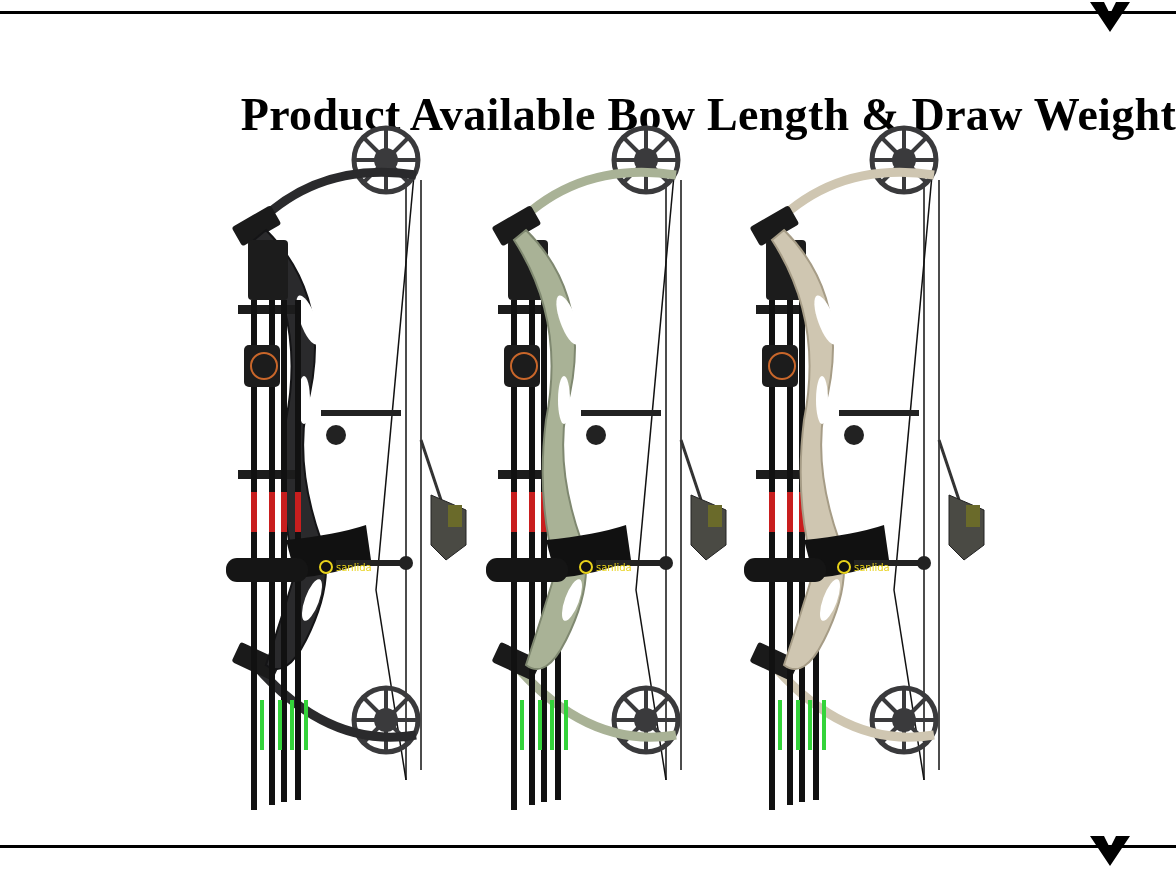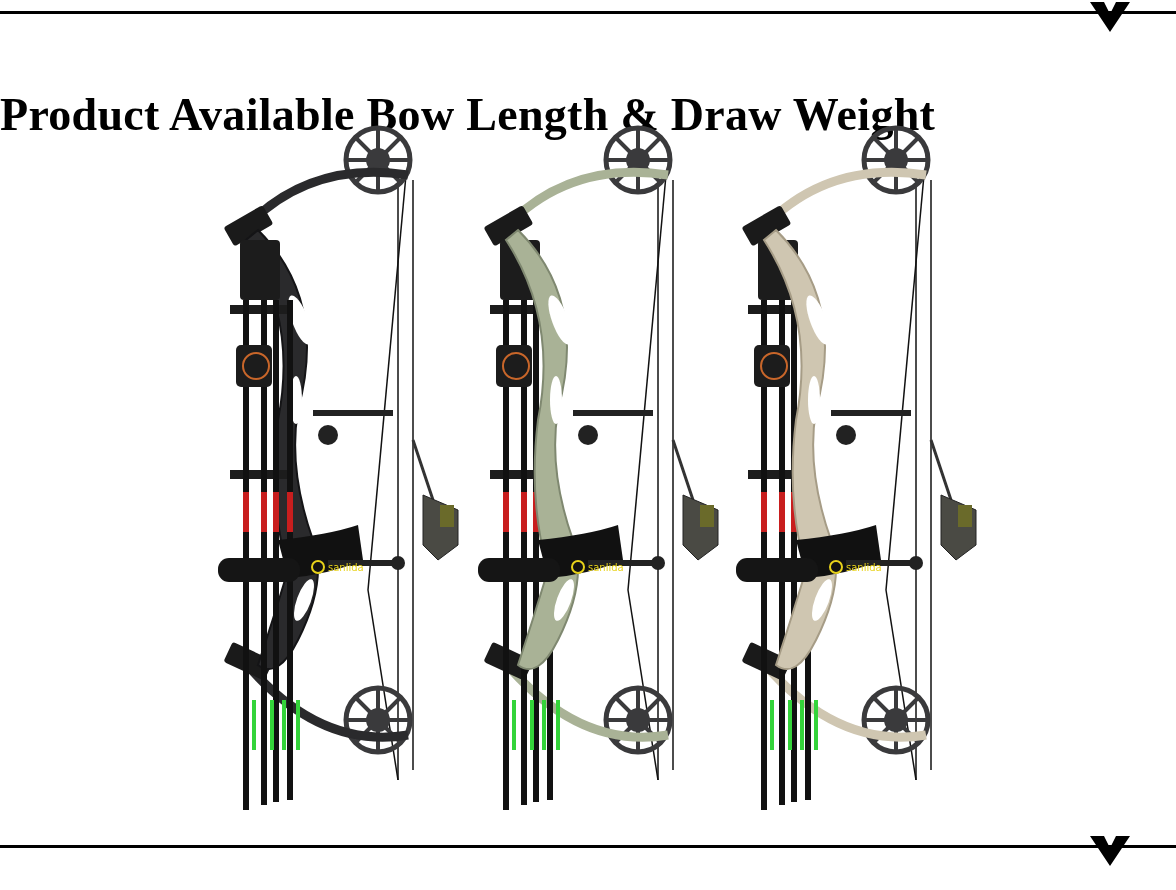--- a/index.html
+++ b/index.html
@@ -4,25 +4,25 @@
 <style>
   html, body { margin: 0; padding: 0; background: #ffffff; }
   body { width: 1176px; height: 890px; position: relative; overflow: hidden; font-family: "DejaVu Serif", serif; }
   .rule { position: absolute; left: 0; width: 1176px; height: 3px; background: #000; }
   .rule.top { top: 11px; }
   .rule.bottom { top: 845px; }
   .chevron { position: absolute; width: 40px; height: 30px; }
   .chevron.top { left: 1090px; top: 2px; }
   .chevron.bottom { left: 1090px; top: 836px; }
   .title {
-    position: absolute; top: 54px; left: 0; width: 1176px; text-align: left;
+    position: absolute; top: 54px; left: 0; width: 1176px; text-align: right;
     font-family: "Liberation Serif", "DejaVu Serif", serif; font-size: 46px; color: #000;
     letter-spacing: 0.3px; line-height: 60px;
   }
-  .bows { position: absolute; left: 8px; top: 120px; width: 1062px; height: 710px; }
+  .bows { position: absolute; left: 16px; top: 120px; width: 1062px; height: 710px; }
   .bow { position: absolute; top: 0; width: 290px; height: 710px; }
   .bow svg { width: 290px; height: 710px; display: block; }
 </style>
 </head>
 <body>
 
 <div class="rule top"></div>
 <svg class="chevron top" viewBox="0 0 40 30">
   <polygon points="0,0 14,0 20,12 26,0 40,0 20,30" fill="#000"></polygon>
 </svg>

